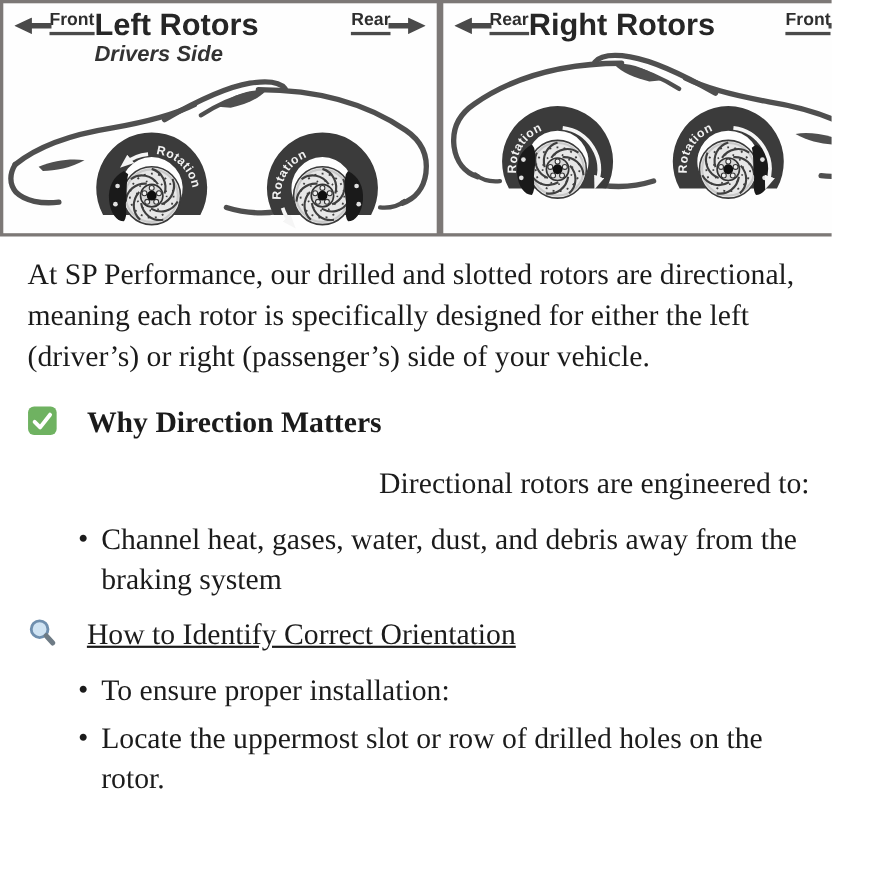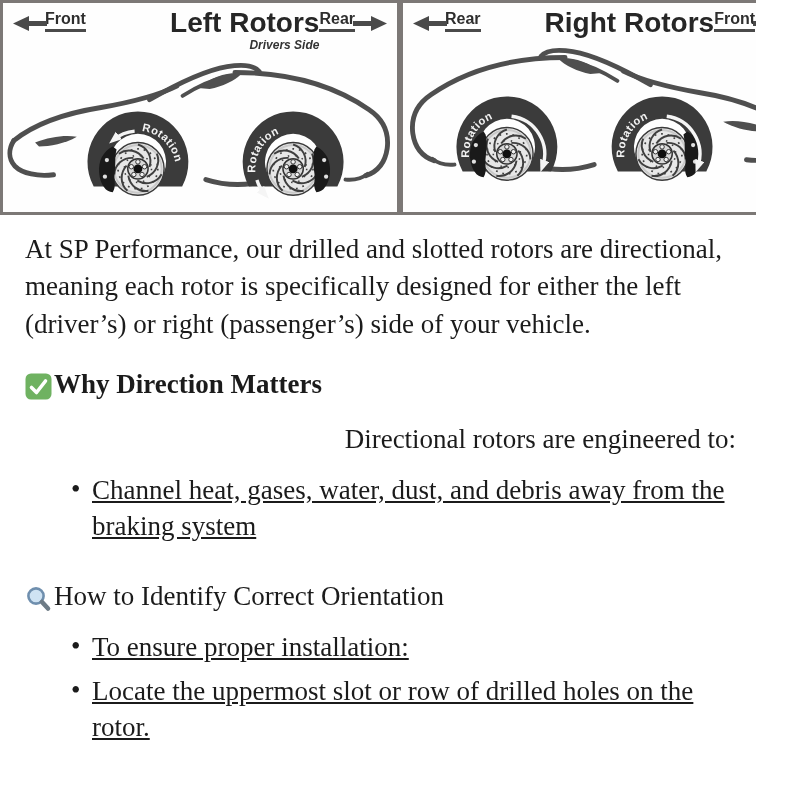--- a/index.html
+++ b/index.html
@@ -10,34 +10,34 @@
   .diagram{display:flex;width:800px;height:215px;}
   .panel{width:400px;height:215px;border:3px solid #7c7876;box-sizing:border-box;
          background:#fefefe;display:flex;flex-direction:column;font-family:"Liberation Sans", sans-serif;}
   .panel-header{display:grid;grid-template-columns:auto 1fr auto;align-items:start;
                 padding:6px 10px 0 10px;}
   .dir-label{display:flex;align-items:flex-start;font-weight:bold;font-size:16px;color:#2e2e2e;margin-top:2px;}
   .dir-label .txt{border-bottom:3px solid #4a4a4a;line-height:1.05;padding-bottom:1px;}
   .arr{width:34px;height:15px;flex:0 0 auto;}
   .arr.left{margin-right:-2px;transform:translateY(5px);}
   .arr.right{margin-left:-2px;transform:translateY(5px);}
-  .title-block{text-align:right;}
+  .title-block{text-align:left;}
   .panel-title{font-size:28px;font-weight:bold;line-height:1;color:#262626;}
-  .panel-subtitle{font-size:12px;font-weight:bold;font-style:italic;color:#333;margin-top:1px;}
+  .panel-subtitle{font-size:20px;font-weight:bold;font-style:italic;color:#333;margin-top:1px;}
   .car{width:388px;height:148px;display:block;margin:1px auto 0;}
 
   
   .article{padding:0 20px 0 25px;}
   .intro{font-size:27px;line-height:1.38;white-space:pre-line;margin:16px 0 0;}
-  .sec-head{display:flex;align-items:flex-end;gap:2px;font-size:27px;font-weight:bold;margin:26px 0 0;}
-  .sec-head.plain{font-weight:normal;margin-top:36px;}
+  .sec-head{display:flex;align-items:flex-start;gap:27px;font-size:27px;font-weight:bold;margin:26px 0 0;}
+  .sec-head.plain{font-weight:normal;margin-top:16px;text-decoration:underline;}
   .sec-head .hicon{flex:0 0 auto;width:27px;height:27px;}
   .lead{font-size:27px;margin:24px 0 0;text-align:right;}
   ul.blist{list-style:none;margin:18px 0 0;padding:0 0 0 46px;max-width:706px;}
-  ul.blist li{font-size:27px;line-height:1.33;margin:0 0 9px;position:relative;padding-left:21px;text-decoration:underline;}
+  ul.blist li{font-size:27px;line-height:1.33;margin:0 0 9px;position:relative;padding-left:21px;}
   ul.blist li::before{content:"\2022";position:absolute;left:0;top:-1px;}
   .hidden-defs{position:absolute;width:0;height:0;overflow:hidden;}
 </style>
 </head>
 <body>
 
 <svg class="hidden-defs" aria-hidden="true">
   <defs>
     <marker id="arrowW" markerUnits="userSpaceOnUse" markerWidth="14" markerHeight="12" refX="7" refY="5" orient="auto">
       <path d="M0,0 L13,5 L0,10 Z" fill="#f5f5f5"></path>

